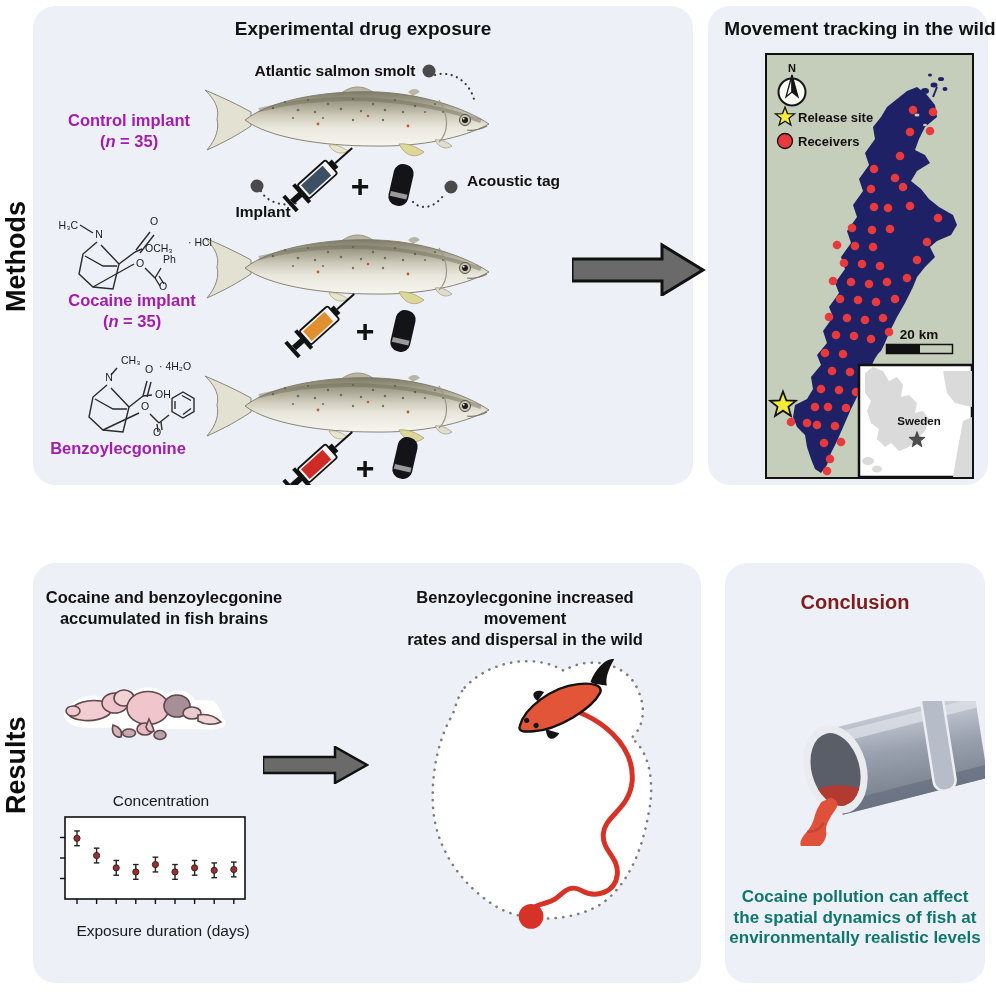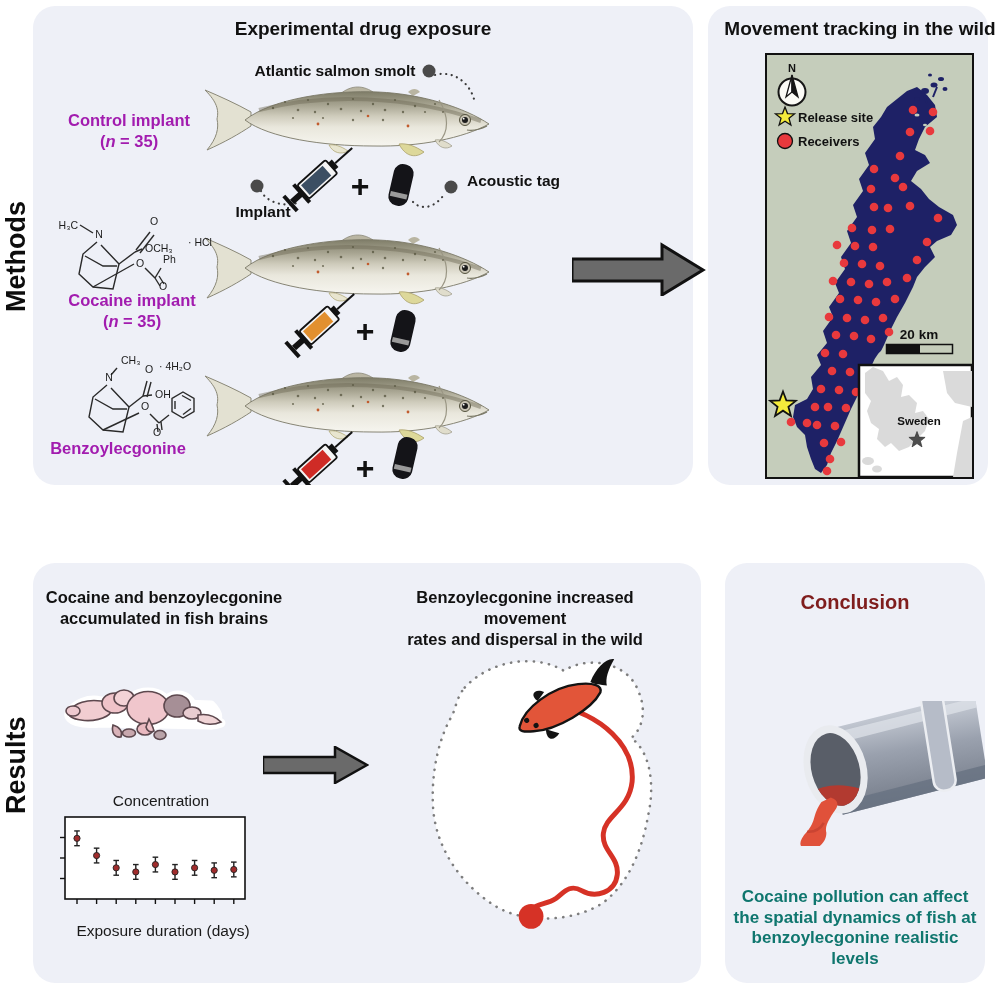--- a/index.html
+++ b/index.html
@@ -471,17 +471,17 @@
           <path d="M25,86 C40,78 62,80 82,92 L82,110 L24,110 Z" fill="#b23a30"></path>
         </g>
         <path d="M36,96 C25,107 28,114 17,123 C8,130 6,136 12,140 C24,145 35,136 36,127 C35,119 44,111 50,104 C53,99 51,96 46,93 Z" fill="#e0513a"></path>
         <path d="M17,123 C25,125 31,122 35,117" stroke="#c03f2f" stroke-width="2.5" fill="none" opacity="0.7"></path>
       </g>
     </svg>
 
     <div class="abs concl-text ctr" style="left:2px;top:324px;width:256px;">
       <div>Cocaine pollution can affect</div>
       <div>the spatial dynamics of fish at</div>
-      <div>benzoylecgonine realistic levels</div>
+      <div>environmentally realistic levels</div>
     </div>
   </div>
 
 </div>
 
 </body></html>

